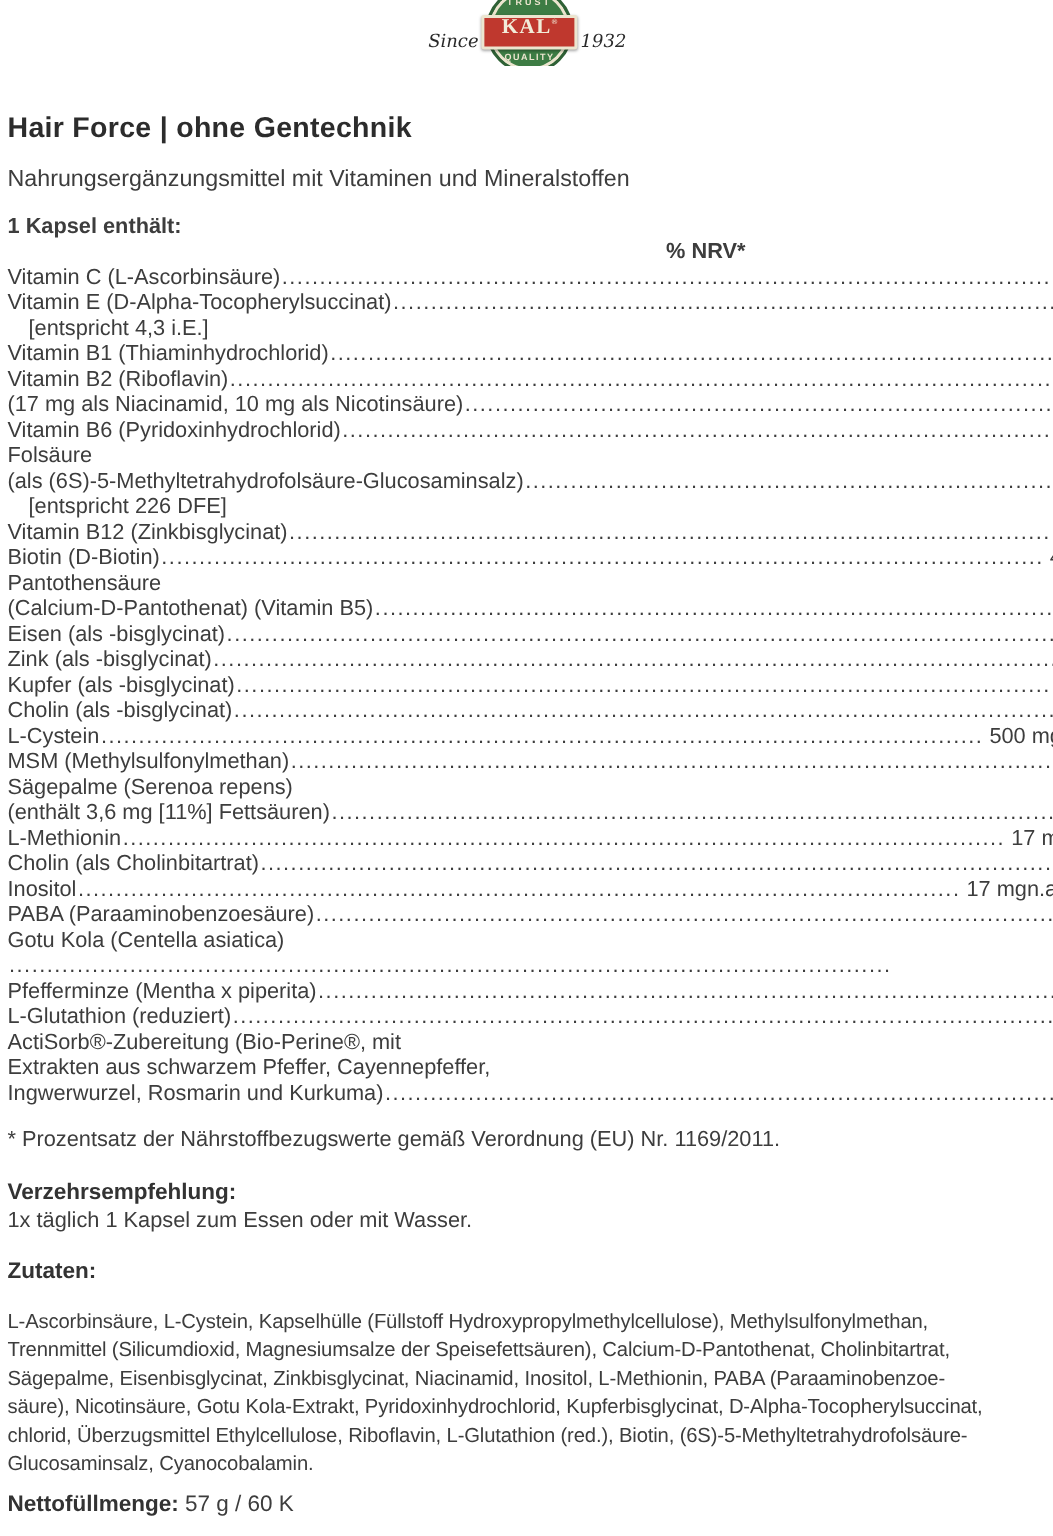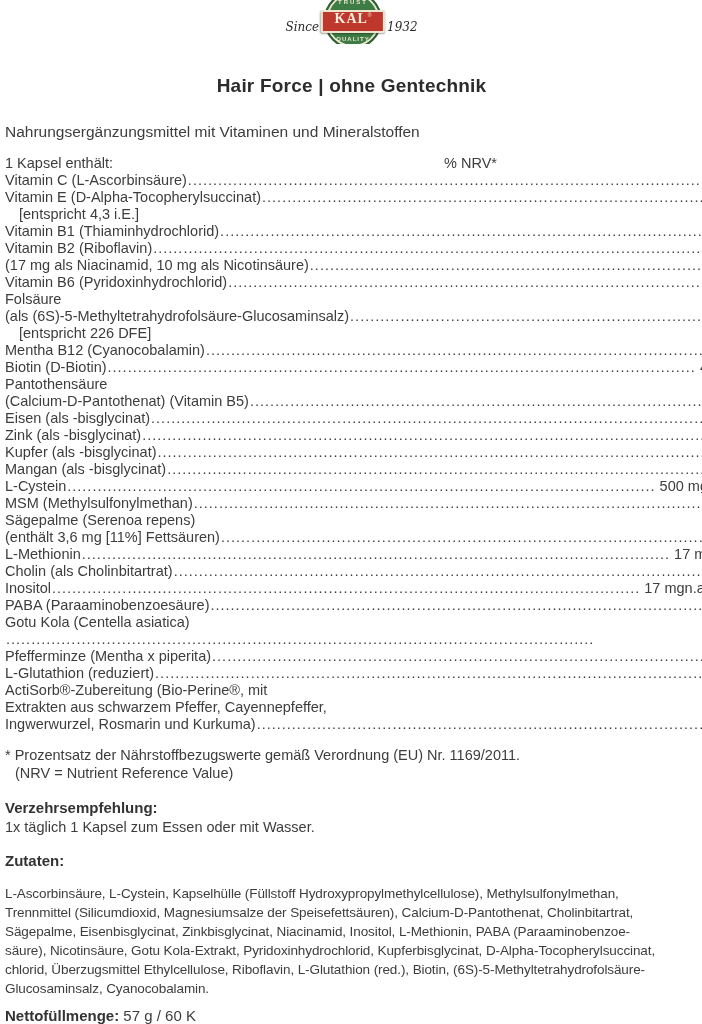--- a/index.html
+++ b/index.html
@@ -22,26 +22,26 @@
   .logo-band { position:absolute; left:-5px; right:-5px; top:17px; height:19px;
                background:#bf382e; border:2px solid #ece5cf; border-radius:2px;
                display:flex; align-items:flex-start; justify-content:center;
                box-shadow:0 1px 2px rgba(0,0,0,.35); }
   .logo-band .kal { font-family:"Liberation Serif", serif; font-weight:bold; color:#f2ecd9;
                     font-size:14px; letter-spacing:1px; line-height:1; }
   .logo-band .reg { font-size:5px; color:#f2ecd9; vertical-align:top; }
 
   
   h1.title { font-size:19px; font-weight:bold; color:#2c2c2c; letter-spacing:.2px;
-             margin:31px 0 0 0;text-align:center; }
-  .subtitle { font-size:15.5px; margin:26px 0 0 0; }
+             margin:31px 0 0 0; }
+  .subtitle { font-size:15.5px; margin:14px 0 0 0; }
 
   
   .ntable { width:492px; margin-top:14px; font-size:14.5px; line-height:17px; }
-  .thead { display:flex; font-weight:normal; }
+  .thead { display:flex; font-weight:bold;flex-direction:column; }
   .thead .th-left { flex:1; }
   .thead .th-right { text-align:right; }
   .nut-row { display:flex; }
   .col1 { flex:0 0 397px; display:flex; align-items:baseline; }
   .col1.indent { padding-left:14px; }
   .nm { white-space:pre; flex:0 0 auto; }
   .dots { flex:1 1 auto; min-width:10px; overflow:hidden; white-space:nowrap; padding:0 1px; }
   .dots::after { content:"....................................................................................................................."; letter-spacing:1px; }
   .amt { white-space:nowrap; flex:0 0 auto; padding-left:3px; }
   .nrv { flex:1; text-align:right; white-space:nowrap; }
@@ -147,21 +147,21 @@
           </div>
         </div>
         <div class="nut-row">
           <div class="col1 indent">
             <span class="nm">[entspricht 226 DFE]</span>
           </div>
           <div class="nrv"></div>
         </div>
         <div class="nut-row">
           <div class="col1">
-            <span class="nm">Mentha B12 (Cyanocobalamin)</span>
+            <span class="nm">Vitamin B12 (Zinkbisglycinat)</span>
             <span class="dots"></span>
           </div>
         </div>
         <div class="nut-row">
           <div class="col1">
             <span class="nm">Biotin (D-Biotin)</span>
             <span class="dots"></span>
             <span class="amt">400 µg</span>
           </div>
         </div>
@@ -190,21 +190,21 @@
           </div>
         </div>
         <div class="nut-row">
           <div class="col1">
             <span class="nm">Kupfer (als -bisglycinat)</span>
             <span class="dots"></span>
           </div>
         </div>
         <div class="nut-row">
           <div class="col1">
-            <span class="nm">Mangan (als -bisglycinat)</span>
+            <span class="nm">Cholin (als -bisglycinat)</span>
             <span class="dots"></span>
           </div>
         </div>
         <div class="nut-row">
           <div class="col1">
             <span class="nm">L-Cystein</span>
             <span class="dots"></span>
             <span class="amt">500 mg</span>
           </div>
         </div>
@@ -292,21 +292,20 @@
           <div class="col1">
             <span class="nm">Ingwerwurzel, Rosmarin und Kurkuma)</span>
             <span class="dots"></span>
           </div>
         </div>
       </div>
   </div>
 
   <div class="footnote">
       <div class="fn-line">* Prozentsatz der Nährstoffbezugswerte gemäß Verordnung (EU) Nr. 1169/2011.</div>
-      <div class="fn-line fn-indent">(NRV = Nutrient Reference Value)</div>
     </div>
 
   <p class="sec-heading">Verzehrsempfehlung:</p>
   <p class="sec-text">1x täglich 1 Kapsel zum Essen oder mit Wasser.</p>
 
   <p class="sec-heading">Zutaten:</p>
   <div class="ingredients">
       <div class="ing-line">L-Ascorbinsäure, L-Cystein, Kapselhülle (Füllstoff Hydroxypropylmethylcellulose), Methylsulfonylmethan,</div>
       <div class="ing-line">Trennmittel (Silicumdioxid, Magnesiumsalze der Speisefettsäuren), Calcium-D-Pantothenat, Cholinbitartrat,</div>
       <div class="ing-line">Sägepalme, Eisenbisglycinat, Zinkbisglycinat, Niacinamid, Inositol, L-Methionin, PABA (Paraaminobenzoe-</div>

